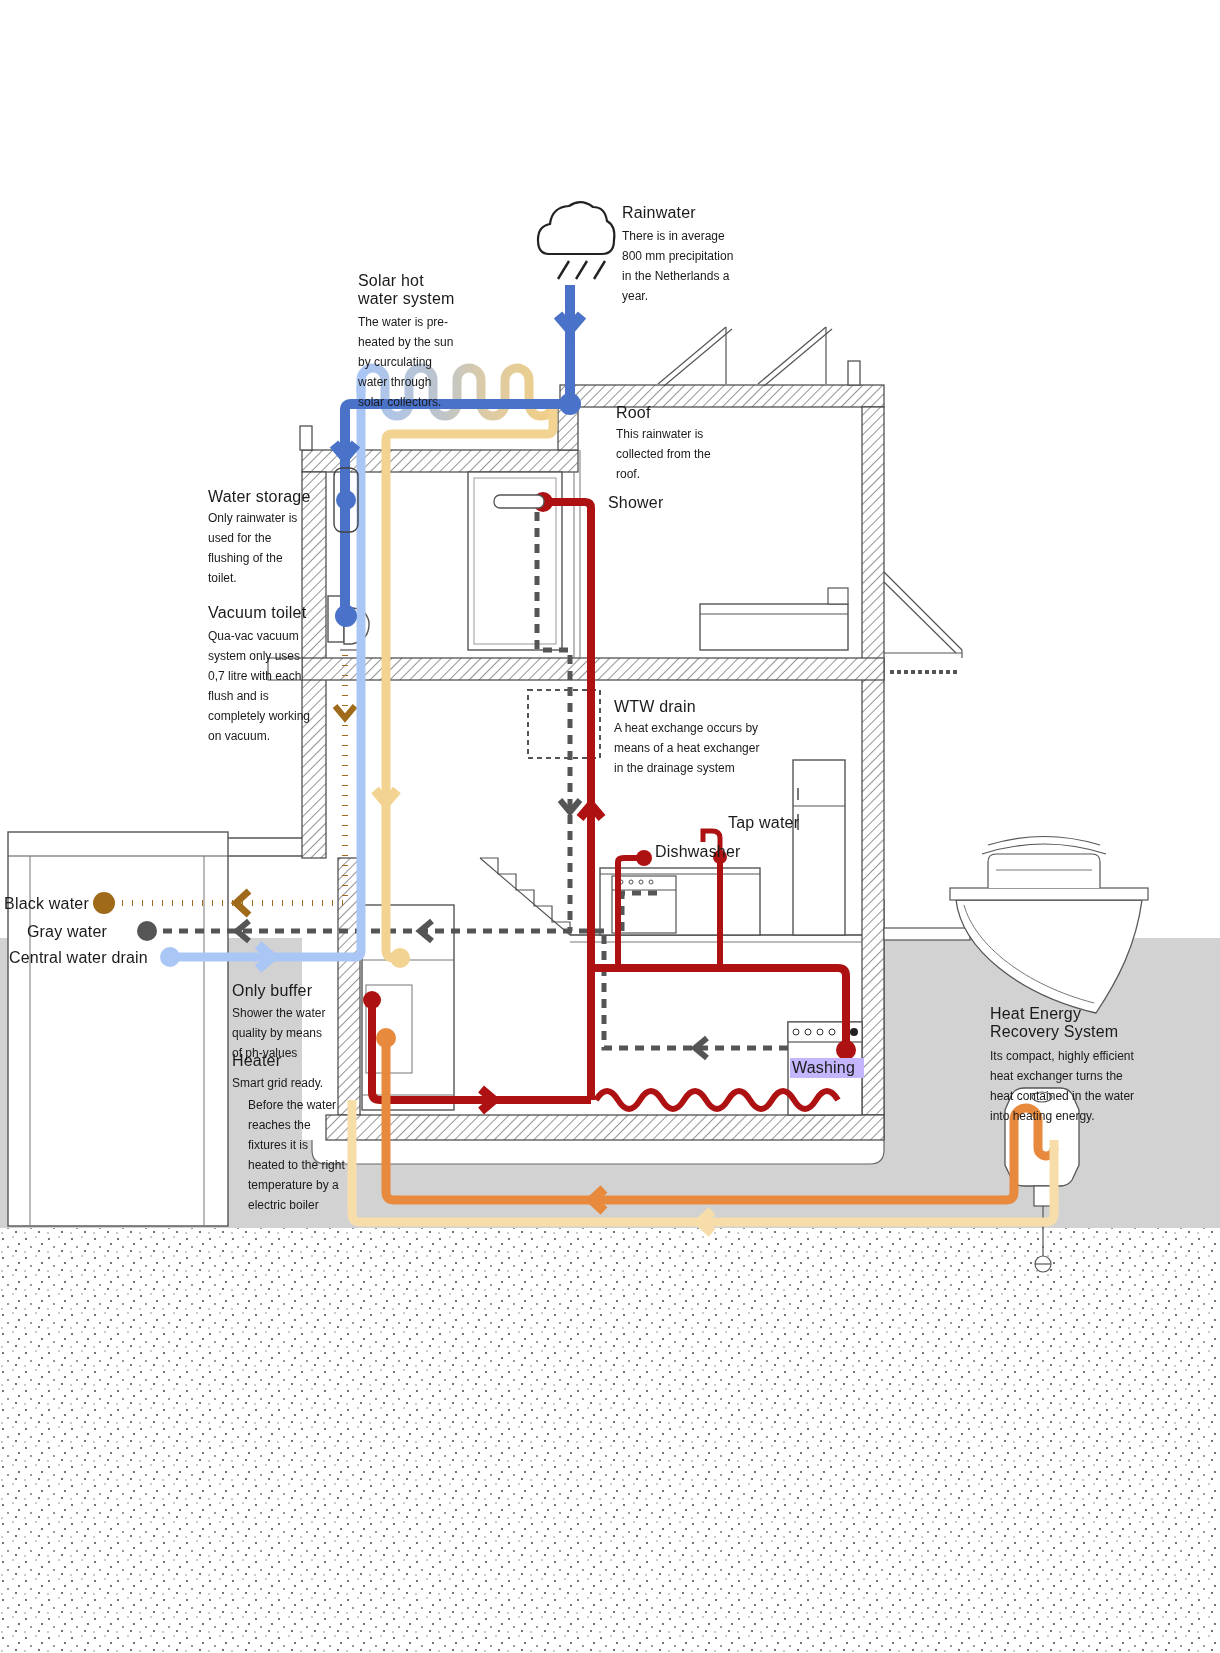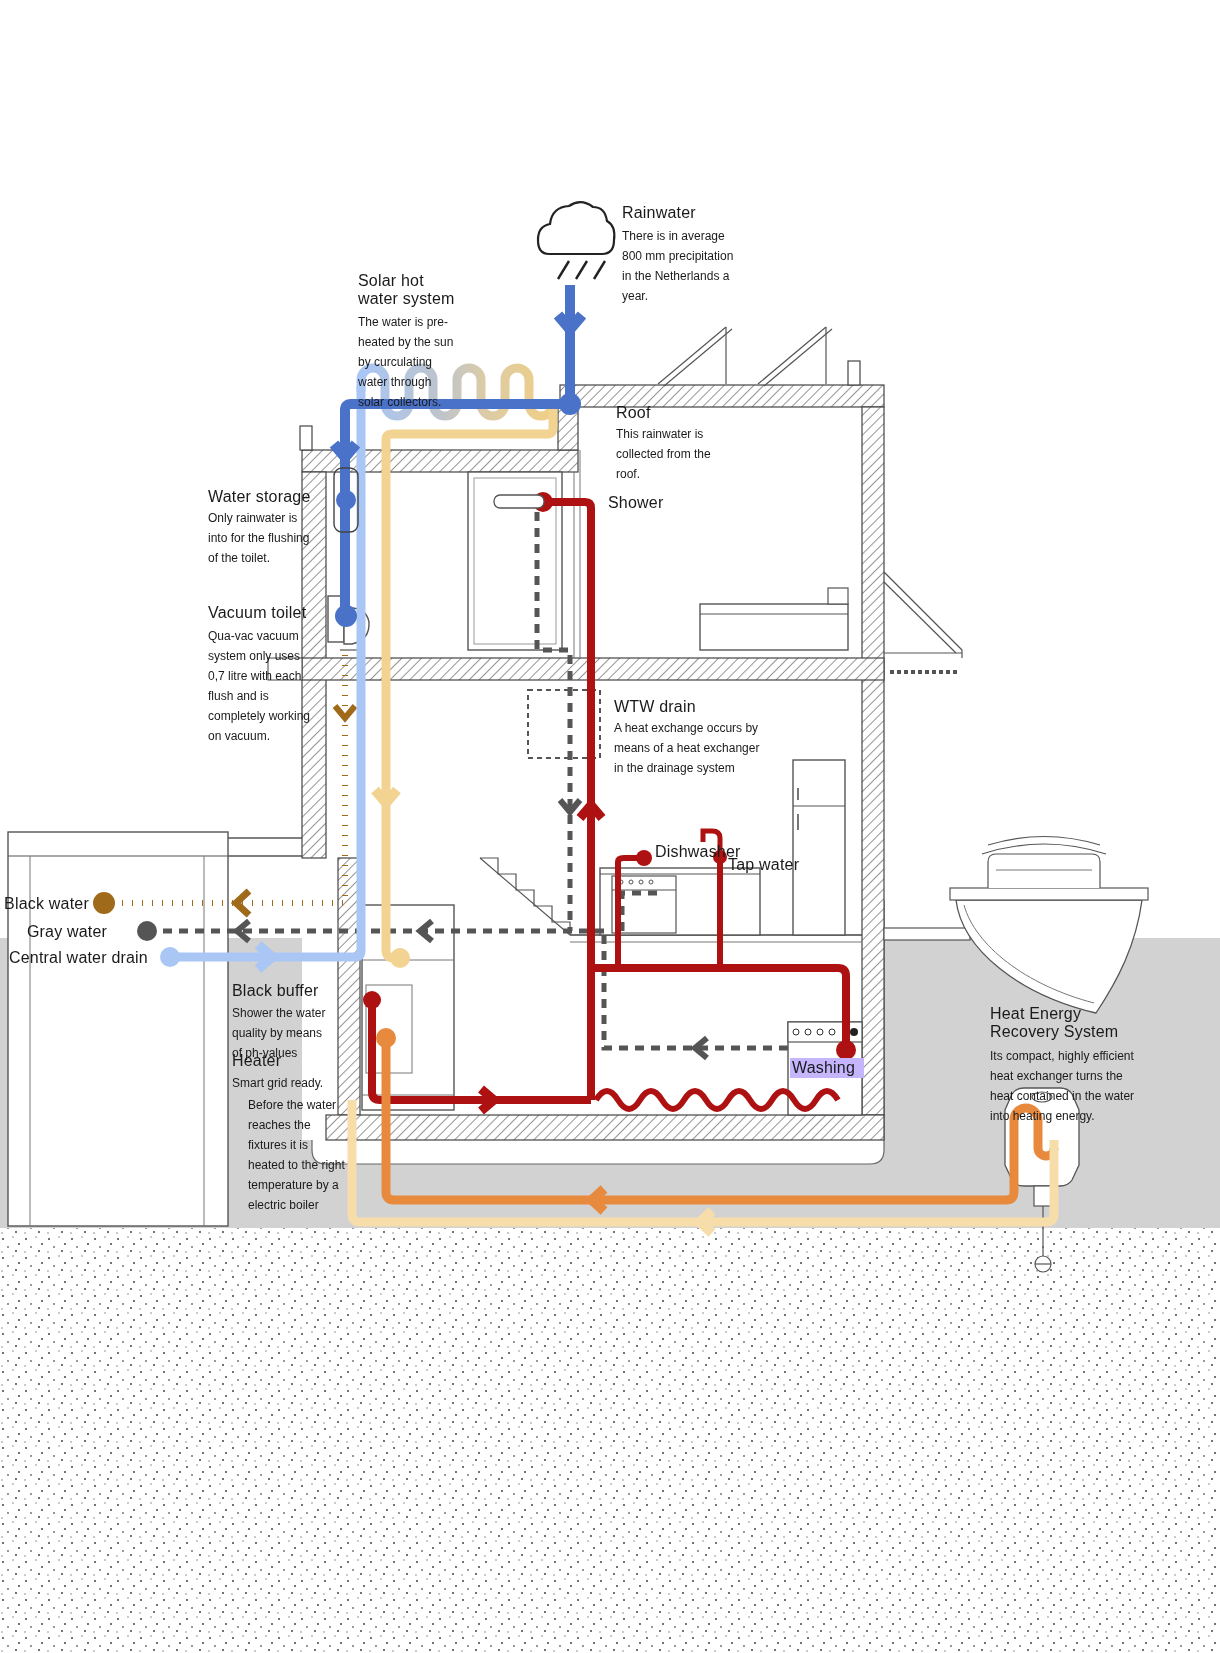--- a/index.html
+++ b/index.html
@@ -304,39 +304,39 @@
   <div class="lbl t16" style="left:622px;top:204px;width:130px">Rainwater</div>
   <div class="lbl t10" style="left:622px;top:226px;width:112px">There is in average 800 mm precipitation in the Netherlands a year.</div>
 
   <div class="lbl t16" style="left:358px;top:272px;width:105px">Solar hot water system</div>
   <div class="lbl t10" style="left:358px;top:312px;width:102px">The water is pre-heated by the sun by curculating water through solar collectors.</div>
 
   <div class="lbl t16" style="left:616px;top:404px;width:60px">Roof</div>
   <div class="lbl t10" style="left:616px;top:424px;width:105px">This rainwater is collected from the roof.</div>
 
   <div class="lbl t16" style="left:208px;top:488px;width:120px">Water storage</div>
-  <div class="lbl t10" style="left:208px;top:508px;width:105px">Only rainwater is into for the flushing of the toilet.</div>
+  <div class="lbl t10" style="left:208px;top:508px;width:105px">Only rainwater is used for the flushing of the toilet.</div>
 
   <div class="lbl t16" style="left:208px;top:604px;width:120px">Vacuum toilet</div>
   <div class="lbl t10" style="left:208px;top:626px;width:110px">Qua-vac vacuum system only uses 0,7 litre with each flush and is completely working on vacuum.</div>
 
   <div class="lbl t16" style="left:608px;top:494px;width:80px">Shower</div>
 
   <div class="lbl t16" style="left:614px;top:698px;width:100px">WTW drain</div>
   <div class="lbl t10" style="left:614px;top:718px;width:150px">A heat exchange occurs by means of a heat exchanger in the drainage system</div>
 
-  <div class="lbl t16" style="left:728px;top:856px;width:80px">Tap water</div>
+  <div class="lbl t16" style="left:728px;top:814px;width:80px">Tap water</div>
   <div class="lbl t16" style="left:655px;top:843px;width:95px">Dishwasher</div>
   <div class="lbl t16" style="left:790px;top:1058px;width:70px;background:#c4b5fd;padding:1px 2px">Washing</div>
 
   <div class="lbl t16 ra" style="left:0px;top:895px;width:93px">Black water</div>
   <div class="lbl t16 ra" style="left:0px;top:923px;width:134px">Gray water</div>
   <div class="lbl t16 ra" style="left:0px;top:949px;width:157px">Central water drain</div>
 
-  <div class="lbl t16" style="left:232px;top:982px;width:120px">Black buffer</div>
+  <div class="lbl t16" style="left:232px;top:982px;width:120px">Only buffer</div>
   <div class="lbl t10" style="left:232px;top:1003px;width:95px">Shower the water quality by means of ph-values</div>
 
   <div class="lbl t16" style="left:232px;top:1052px;width:80px">Heater</div>
   <div class="lbl t10" style="left:232px;top:1073px;width:100px">Smart grid ready.</div>
   <div class="lbl t10" style="left:248px;top:1095px;width:100px">Before the water reaches the fixtures it is heated to the right temperature by a electric boiler</div>
 
   <div class="lbl t16" style="left:990px;top:1005px;width:150px">Heat Energy Recovery System</div>
   <div class="lbl t10" style="left:990px;top:1046px;width:145px">Its compact, highly efficient heat exchanger turns the heat contained in the water into heating energy.</div>
 
 </div>

